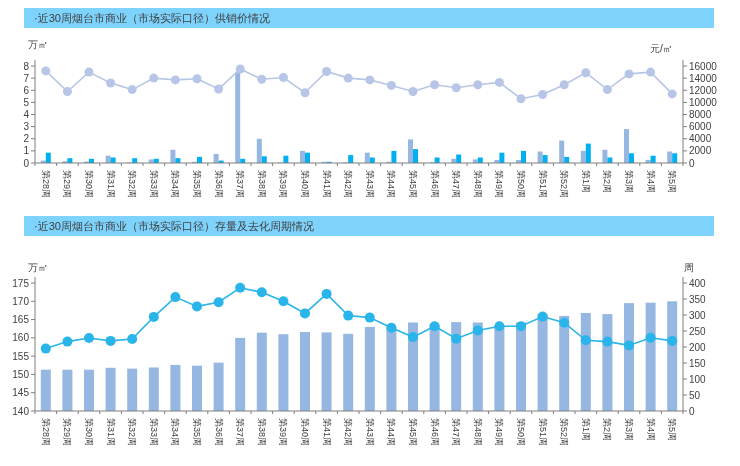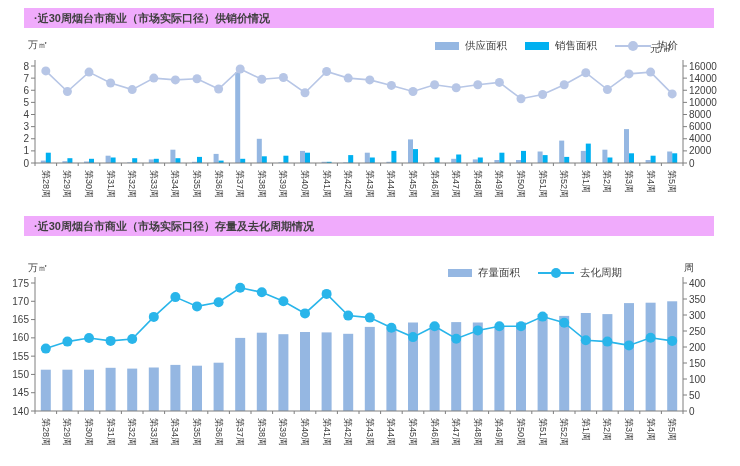--- a/index.html
+++ b/index.html
@@ -1,19 +1,19 @@
 <!DOCTYPE html>
 <html><head>
 <meta charset="utf-8">
 <style>
   * { margin:0; padding:0; box-sizing:border-box; }
   html,body { width:740px; height:466px; background:#ffffff;
               font-family:"Liberation Sans", sans-serif; position:relative; overflow:hidden; }
-  .titlebar { position:absolute; left:24px; width:690px; height:20px; background:#f0abfc;
-              font-size:11px; font-weight:bold; color:#3f3f3f; line-height:20px; padding-left:10px; }
+  .titlebar { position:absolute; left:24px; width:690px; height:20px; background:#7dd3fc;
+              font-size:11px; font-weight:normal; color:#3f3f3f; line-height:20px; padding-left:10px; }
   .chartbox { position:absolute; left:0; width:740px; }
   .unit { position:absolute; font-size:10px; color:#404040; }
   .legend { position:absolute; display:flex; gap:18px; align-items:center;
             font-size:10.5px; color:#404040; white-space:nowrap; }
   .litem { display:flex; align-items:center; }
   .sw { display:inline-block; width:24px; height:8px; margin-right:6px; }
   .lnsw { position:relative; display:inline-block; width:36px; height:10px; margin-right:6px; }
   .lnsw .ln { position:absolute; top:4px; left:0; width:36px; height:2px; }
   .lnsw .dot { position:absolute; left:13px; top:0; width:10px; height:10px; border-radius:50%; }
   svg { position:absolute; left:0; top:0; }
@@ -213,37 +213,20 @@
       <circle cx="542.6" cy="58.5" r="4.5" fill="#b7c6e6"></circle>
       <circle cx="564.2" cy="48.8" r="4.5" fill="#b7c6e6"></circle>
       <circle cx="585.8" cy="36.7" r="4.5" fill="#b7c6e6"></circle>
       <circle cx="607.4" cy="53.6" r="4.5" fill="#b7c6e6"></circle>
       <circle cx="629.0" cy="37.9" r="4.5" fill="#b7c6e6"></circle>
       <circle cx="650.6" cy="36.1" r="4.5" fill="#b7c6e6"></circle>
       <circle cx="672.2" cy="57.9" r="4.5" fill="#b7c6e6"></circle>
     </svg>
   <div class="unit" style="left:28px;top:2px">万㎡</div>
   <div class="unit" style="left:650px;top:6px">元/㎡</div>
-  <div class="legend" style="left:435px;top:3px">
-    <div class="litem">
-      <span class="sw" style="background: rgb(149, 183, 226);"></span>
-      <span>供应面积</span>
-    </div>
-    <div class="litem">
-      <span class="sw" style="background: rgb(0, 176, 240);"></span>
-      <span>销售面积</span>
-    </div>
-    <div class="litem">
-      <span class="lnsw">
-        <span class="ln" style="background: rgb(183, 198, 230);"></span>
-        <span class="dot" style="background: rgb(183, 198, 230);"></span>
-      </span>
-      <span>均价</span>
-    </div>
-  </div>
 </div>
 
 <div class="titlebar" style="top:216px">·近30周烟台市商业（市场实际口径）存量及去化周期情况</div>
 
 <div class="chartbox" style="top:250px;height:216px">
   <svg id="chart2" width="740" height="216">
       <rect x="40.8" y="119.7" width="10" height="41.3" fill="#95b7e2"></rect>
       <rect x="62.4" y="119.7" width="10" height="41.3" fill="#95b7e2"></rect>
       <rect x="84.0" y="119.7" width="10" height="41.3" fill="#95b7e2"></rect>
       <rect x="105.6" y="117.8" width="10" height="43.2" fill="#95b7e2"></rect>
@@ -398,26 +381,13 @@
       <circle cx="542.6" cy="66.6" r="5" fill="#29b5ea"></circle>
       <circle cx="564.2" cy="72.7" r="5" fill="#29b5ea"></circle>
       <circle cx="585.8" cy="90.3" r="5" fill="#29b5ea"></circle>
       <circle cx="607.4" cy="91.6" r="5" fill="#29b5ea"></circle>
       <circle cx="629.0" cy="95.4" r="5" fill="#29b5ea"></circle>
       <circle cx="650.6" cy="87.7" r="5" fill="#29b5ea"></circle>
       <circle cx="672.2" cy="90.9" r="5" fill="#29b5ea"></circle>
     </svg>
   <div class="unit" style="left:28px;top:11px">万㎡</div>
   <div class="unit" style="left:684px;top:11px">周</div>
-  <div class="legend" style="left:448px;top:16px">
-    <div class="litem">
-      <span class="sw" style="background: rgb(149, 183, 226);"></span>
-      <span>存量面积</span>
-    </div>
-    <div class="litem">
-      <span class="lnsw">
-        <span class="ln" style="background: rgb(41, 181, 234);"></span>
-        <span class="dot" style="background: rgb(41, 181, 234);"></span>
-      </span>
-      <span>去化周期</span>
-    </div>
-  </div>
 </div>
 
 </body></html>

